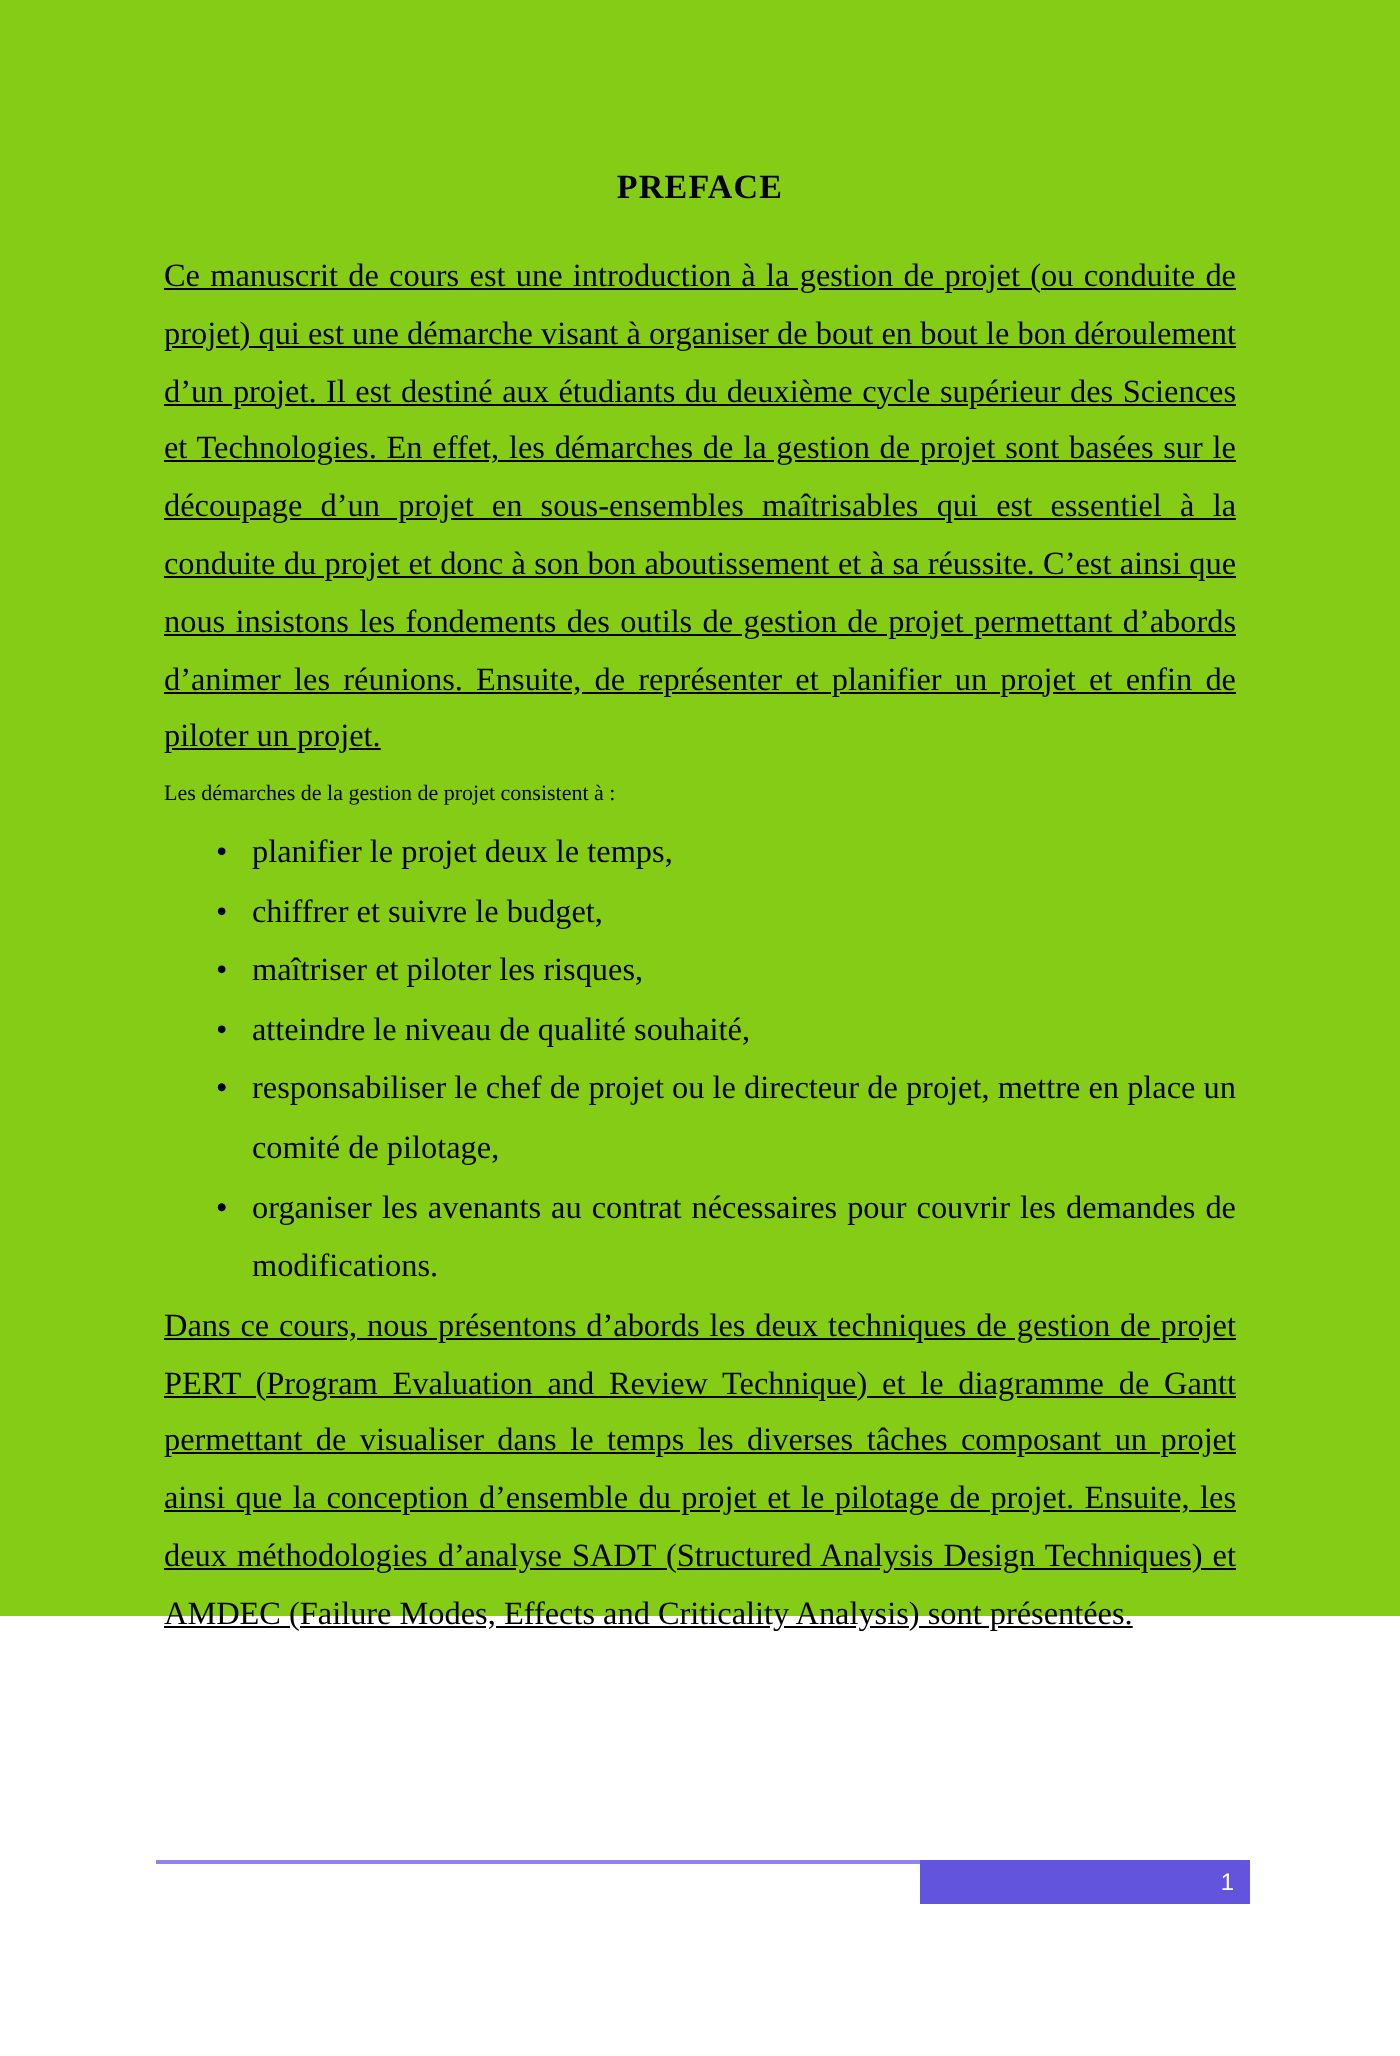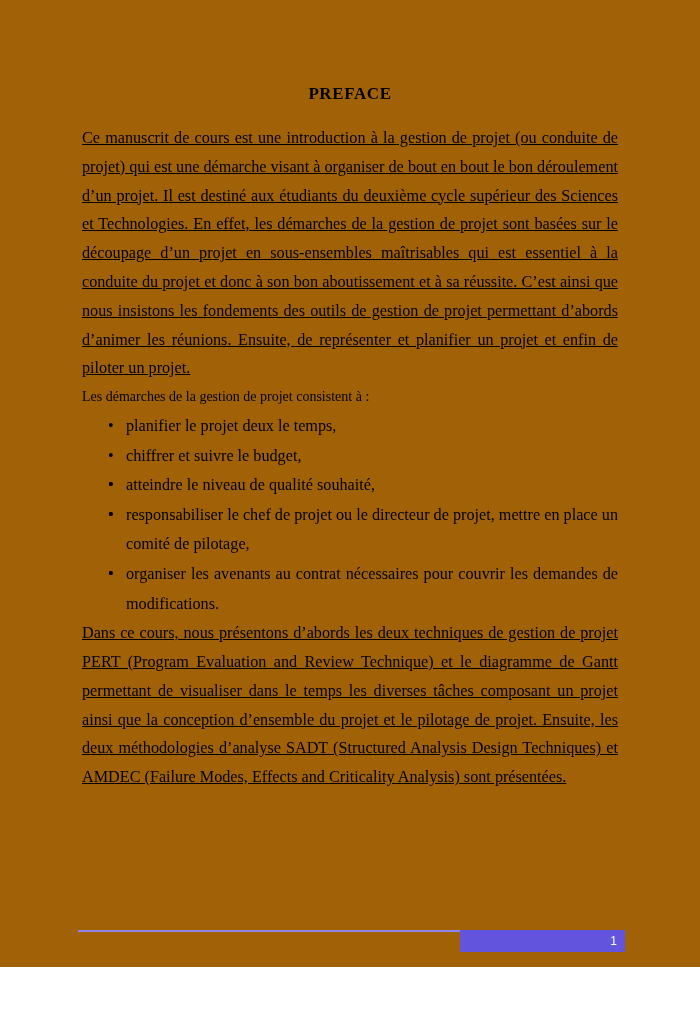--- a/index.html
+++ b/index.html
@@ -15,22 +15,22 @@
     font-family: "Liberation Serif", "DejaVu Serif", serif;
     color: #000000;
     -webkit-font-smoothing: antialiased;
   }
 
   .page {
     position: absolute;
     left: 0;
     top: 0;
     width: 700px;
-    height: 967px;
-    background: #a16207;
+    height: 808px;
+    background: #84cc16;
   }
 
   
   .doc-title {
     position: absolute;
     left: 82px;
     top: 84px;
     width: 536px;
     text-align: center;
     font-size: 17px;
@@ -51,21 +51,21 @@
     font-size: 16.2px;
     line-height: 28.8px;
     text-align: justify;
     text-justify: inter-word;
     margin: 0;
     hyphens: none;
     text-decoration: underline;
   }
 
   .lead-in {
-    font-size: 14px;
+    font-size: 11px;
     line-height: 28.8px;
     text-align: left;
     margin: 0;
   }
 
   
   .bullet-list {
     list-style: none;
     margin: 0;
     padding: 0;
@@ -141,20 +141,21 @@
       <li class="bullet-item no-justify">
         <span class="bullet-dot">•</span>
         <span>planifier le projet deux le temps,</span>
       </li>
       <li class="bullet-item no-justify">
         <span class="bullet-dot">•</span>
         <span>chiffrer et suivre le budget,</span>
       </li>
       <li class="bullet-item no-justify">
         <span class="bullet-dot">•</span>
+        <span>maîtriser et piloter les risques,</span>
       </li>
       <li class="bullet-item no-justify">
         <span class="bullet-dot">•</span>
         <span>atteindre le niveau de qualité souhaité,</span>
       </li>
       <li class="bullet-item no-justify">
         <span class="bullet-dot">•</span>
       </li>
       <li class="bullet-item">
         <span class="bullet-dot">•</span>

